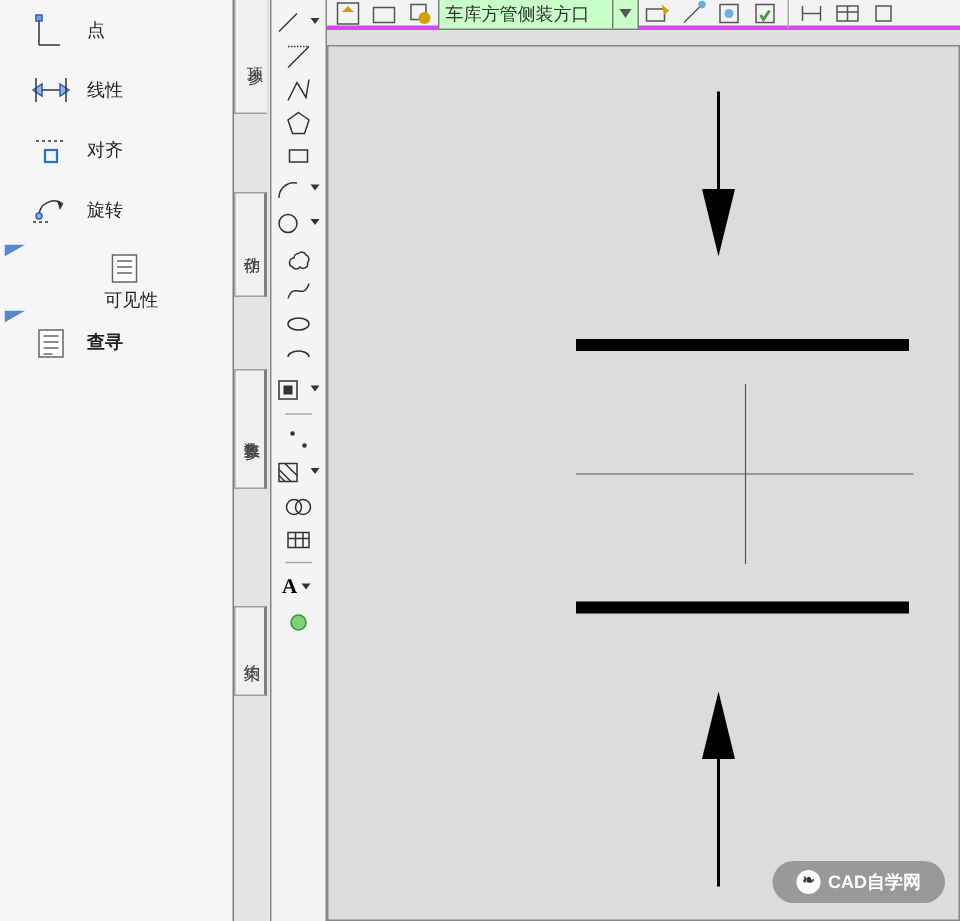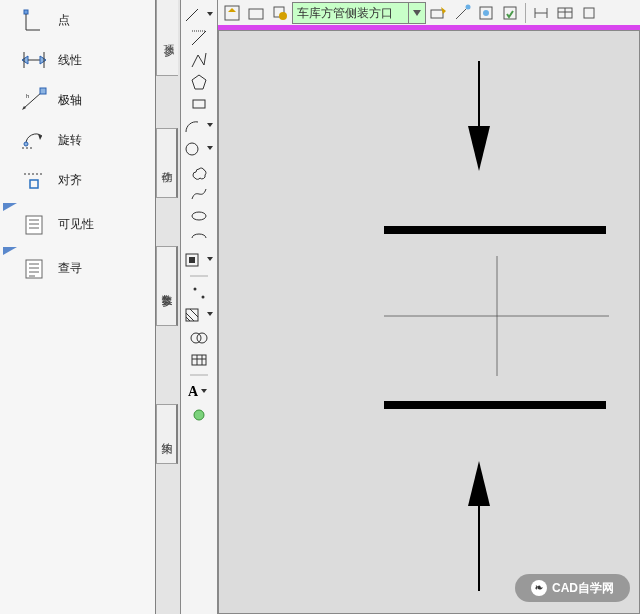--- a/index.html
+++ b/index.html
@@ -93,23 +93,23 @@
   margin-bottom:5px;
   display:flex;
   align-items:center;
   justify-content:center;
 }
 .toolbar{
   position:absolute;
   left:218px;
   top:0;
   width:422px;
-  height:30px;
+  height:20px;
   background:#f3f3f3;
-  border-bottom:5px solid #d946ef;
+  border-bottom:3px solid #d946ef;
   display:flex;
   align-items:center;
   padding-left:2px;
   box-sizing:border-box;
 }
 .tb-icon{
   width:22px;
   height:22px;
   display:flex;
   align-items:center;
@@ -191,79 +191,68 @@
         <polygon points="2,14 8,10 8,18" fill="#8db4e2" stroke="#2a60b0"></polygon>
         <line x1="8" y1="14" x2="20" y2="14" stroke="#333"></line>
         <polygon points="26,14 20,10 20,18" fill="#8db4e2" stroke="#2a60b0"></polygon>
         <line x1="4" y1="6" x2="4" y2="22" stroke="#333"></line>
         <line x1="24" y1="6" x2="24" y2="22" stroke="#333"></line>
       </svg>
     </span>
     <span class="label">线性</span>
   </div>
 
+
+
   <div class="s-item">
     <span class="icon">
       <svg viewBox="0 0 28 28">
-        <line x1="4" y1="22" x2="22" y2="6" stroke="#333"></line>
-        <polygon points="2,24 6,22 4,20" fill="#333"></polygon>
-        <rect x="20" y="2" width="6" height="6" fill="#8db4e2" stroke="#2a60b0"></rect>
-        <text x="6" y="12" font-size="6" fill="#333">h</text>
-      </svg>
-    </span>
-    <span class="label">极轴</span>
-  </div>
-
+        <line x1="4" y1="8" x2="24" y2="8" stroke="#333" stroke-dasharray="2 2"></line>
+        <rect x="10" y="14" width="8" height="8" fill="none" stroke="#2a70c0" stroke-width="1.5"></rect>
+      </svg>
+    </span>
+    <span class="label">对齐</span>
+  </div>
 
   <div class="s-item">
     <span class="icon">
       <svg viewBox="0 0 28 28">
         <path d="M6 18 A10 10 0 0 1 22 10" fill="none" stroke="#333"></path>
         <polygon points="22,10 18,8 20,14" fill="#333"></polygon>
         <line x1="2" y1="22" x2="14" y2="22" stroke="#333" stroke-dasharray="2 2"></line>
         <circle cx="6" cy="18" r="2" fill="#8db4e2" stroke="#2a60b0"></circle>
       </svg>
     </span>
     <span class="label">旋转</span>
   </div>
 
-  <div class="s-item">
-    <span class="icon">
-      <svg viewBox="0 0 28 28">
-        <line x1="4" y1="8" x2="24" y2="8" stroke="#333" stroke-dasharray="2 2"></line>
-        <rect x="10" y="14" width="8" height="8" fill="none" stroke="#2a70c0" stroke-width="1.5"></rect>
-      </svg>
-    </span>
-    <span class="label">对齐</span>
-  </div>
-
 
   <div class="submark">
     <svg viewBox="0 0 14 8">
         <polygon points="0,0 14,0 0,8" fill="#5a88cc"></polygon>
       </svg>
   </div>
-  <div class="s-item" style="margin-top:-4px;">
+  <div class="s-item" style="margin-top:-4px;flex-direction:column;">
     <span class="icon">
       <svg viewBox="0 0 28 28">
         <rect x="6" y="6" width="16" height="18" fill="#fff" stroke="#666"></rect>
         <line x1="9" y1="10" x2="19" y2="10" stroke="#666"></line>
         <line x1="9" y1="14" x2="19" y2="14" stroke="#666"></line>
         <line x1="9" y1="18" x2="19" y2="18" stroke="#666"></line>
       </svg>
     </span>
     <span class="label">可见性</span>
   </div>
 
   <div class="submark">
     <svg viewBox="0 0 14 8">
         <polygon points="0,0 14,0 0,8" fill="#5a88cc"></polygon>
       </svg>
   </div>
-  <div class="s-item" style="margin-top:-4px;">
+  <div class="s-item" style="margin-top:-4px;font-weight:bold;">
     <span class="icon">
       <svg viewBox="0 0 28 28">
         <rect x="6" y="6" width="16" height="18" fill="#fff" stroke="#666"></rect>
         <line x1="9" y1="10" x2="19" y2="10" stroke="#666"></line>
         <line x1="9" y1="14" x2="19" y2="14" stroke="#666"></line>
         <line x1="9" y1="18" x2="19" y2="18" stroke="#666"></line>
         <line x1="9" y1="22" x2="15" y2="22" stroke="#666"></line>
       </svg>
     </span>
     <span class="label">查寻</span>

